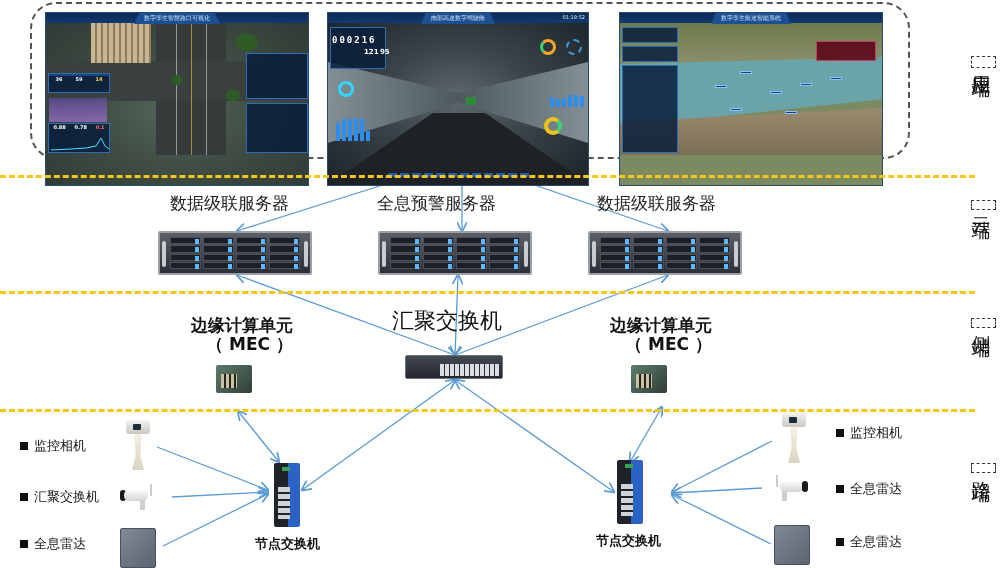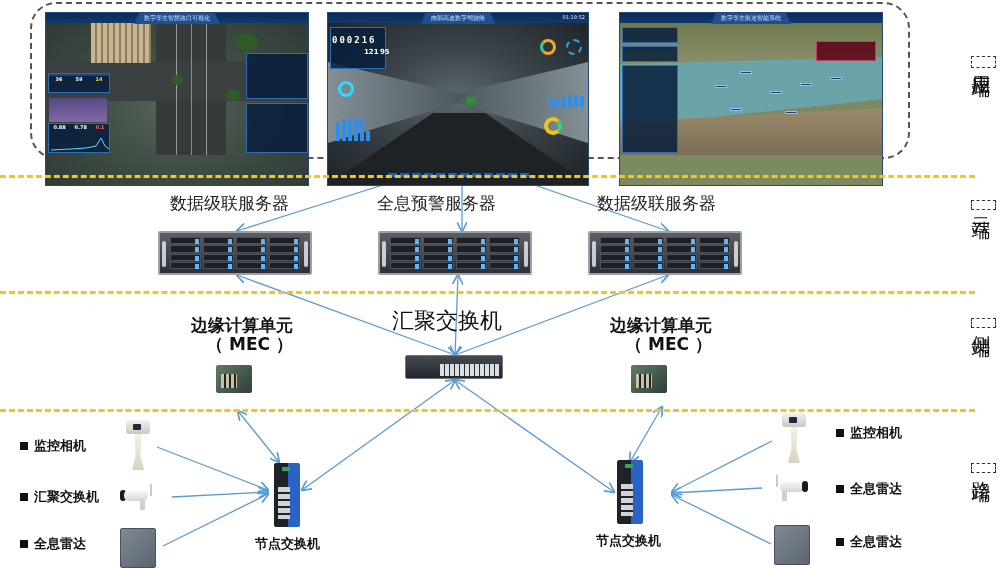--- a/index.html
+++ b/index.html
@@ -77,21 +77,21 @@
   .mec-box { position: absolute; width: 36px; height: 28px; background: linear-gradient(135deg, #5e7b6a, #2f3f36); border-radius: 2px; }
   .mec-box::before { content: ""; position: absolute; left: 5px; top: 9px; width: 16px; height: 14px; background: repeating-linear-gradient(90deg, #c9c2a0 0 3px, #222 3px 5px); }
 
   
   .node-switch { position: absolute; width: 26px; height: 64px; background: linear-gradient(90deg, #1f2329 55%, #2a63c3 55%); border-radius: 2px; }
   .node-switch::before { content: ""; position: absolute; left: 8px; top: 4px; width: 8px; height: 4px; background: #3aa35a; }
   .node-switch::after { content: ""; position: absolute; left: 4px; top: 24px; width: 12px; height: 32px; background: repeating-linear-gradient(#d0d4d8 0 5px, #1f2329 5px 7px); }
   .node-label { position: absolute; font-size: 13px; font-weight: bold; white-space: nowrap; }
 
   
-  .dev-label { position: absolute; font-size: 13px; font-weight: bold; white-space: nowrap; display: flex; align-items: center; gap: 6px; }
+  .dev-label { position: absolute; font-size: 13px; font-weight: normal; white-space: nowrap; display: flex; align-items: center; gap: 6px; }
   .bullet { display: inline-block; width: 8px; height: 8px; background: #111; }
   .cam-box { position: absolute; width: 24px; height: 50px; }
   .cam-head { position: absolute; left: 0; top: 0; width: 24px; height: 14px; background: linear-gradient(#f2f2ee, #c9c9c3); border-radius: 3px; }
   .cam-lens { position: absolute; left: 7px; top: 4px; width: 8px; height: 6px; background: #1d2c3a; border-radius: 1px; }
   .cam-stand { position: absolute; left: 6px; top: 14px; width: 12px; height: 36px; background: linear-gradient(#f4f1e4, #d9d4bf); clip-path: polygon(20% 0, 80% 0, 70% 60%, 100% 100%, 0 100%, 30% 60%); }
   .bullet-cam { position: absolute; width: 34px; height: 26px; }
   .bc-body { position: absolute; top: 6px; width: 24px; height: 11px; background: linear-gradient(#fbfbfb, #d5d5d5); border-radius: 5px; }
   .bc-lens { position: absolute; top: 6px; width: 6px; height: 11px; background: #1a1a1a; border-radius: 3px; }
   .bc-mount { position: absolute; top: 16px; width: 5px; height: 10px; background: #cfcfcf; }
   .bc-antenna { position: absolute; top: 0; width: 2px; height: 12px; background: #ccc; }

